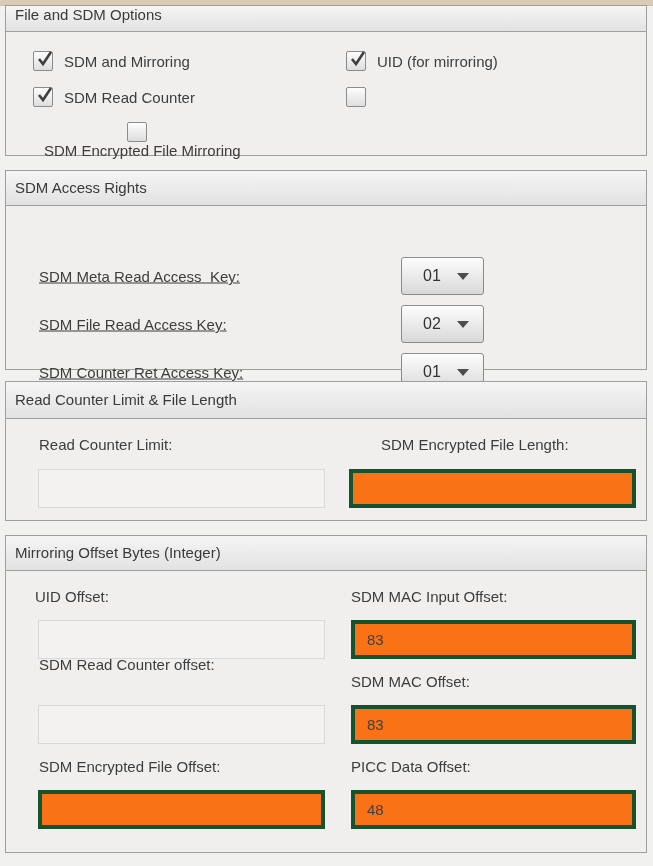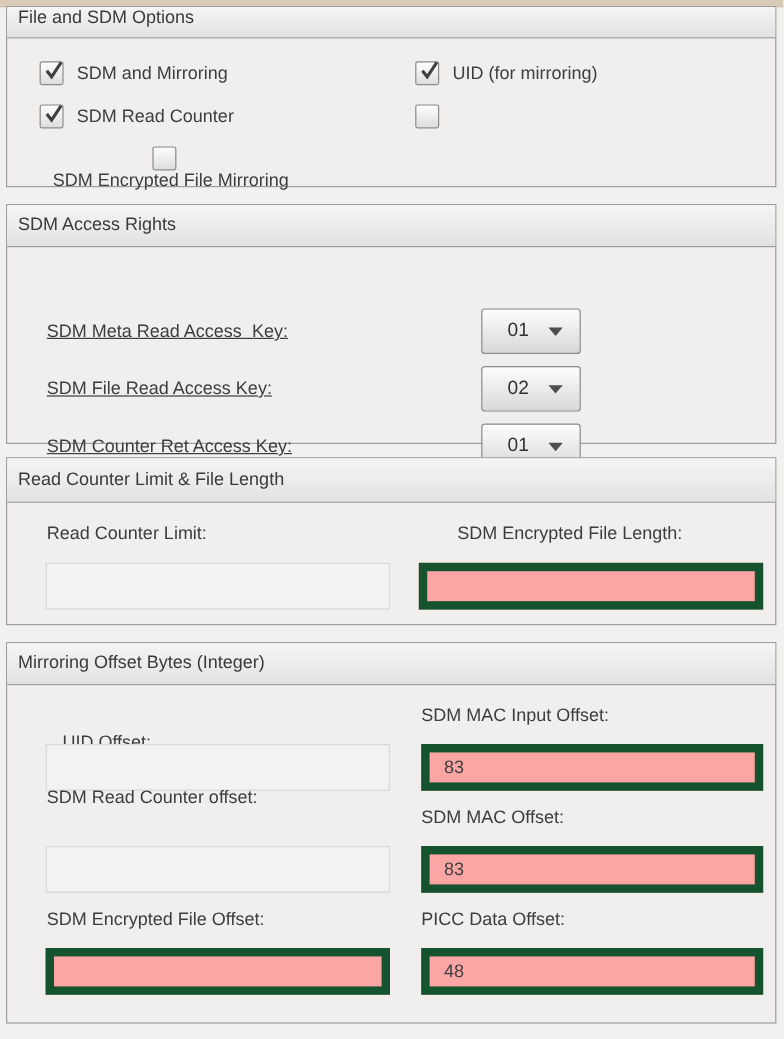--- a/index.html
+++ b/index.html
@@ -26,21 +26,21 @@
   .dd-row .label{position:absolute;left:33px;top:50%;transform:translateY(-50%);text-decoration:underline;}
   .dropdown{position:absolute;left:395px;top:0;width:83px;height:38px;box-sizing:border-box;
             border:1px solid #8a8a8a;border-radius:3px;background:linear-gradient(#fdfdfd,#d8d8d8);
             display:flex;align-items:center;cursor:default;}
   .dropdown .dd-value{margin-left:21px;font-size:16px;color:#333;}
   .dd-arrow{margin-left:auto;margin-right:14px;width:0;height:0;
             border-left:6px solid transparent;border-right:6px solid transparent;border-top:7px solid #4d4d4d;}
 
   
   .field-label{position:absolute;}
-  .textbox{position:absolute;height:39px;box-sizing:border-box;background:#fca5a5;border:7px solid #14532d;
+  .textbox{position:absolute;height:39px;box-sizing:border-box;background:#f97316;border:4px solid #14532d;
            font-family:"Liberation Sans","DejaVu Sans",sans-serif;font-size:15px;color:#404040;
            padding:0 0 0 12px;outline:none;}
   .textbox.disabled{background:#f3f2f1;border:1px solid #d8d8d8;}
 </style>
 </head>
 <body>
 
 <div class="screen">
   <div class="top-strip"></div>
 
@@ -130,21 +130,21 @@
 
     <span class="label field-label" style="left:343px;top:54px;margin-left:32px;">SDM Encrypted File Length:</span>
     <input class="textbox" style="left: 343px; top: 87px; width: 287px;" type="text" value="">
   </div>
 
   <div class="groupbox" style="top:535px;height:318px;">
     <div class="gb-header" style="height:34px;line-height:34px;">
       <span>Mirroring Offset Bytes (Integer)</span>
     </div>
 
-    <span class="label field-label" style="left:46px;top:52px;margin-top:22px;">UID Offset:</span>
+    <span class="label field-label" style="left:29px;top:52px;">UID Offset:</span>
     <input class="textbox disabled" style="left: 32px; top: 84px; width: 287px;" type="text" value="">
 
     <span class="label field-label" style="left:345px;top:52px;">SDM MAC Input Offset:</span>
     <input class="textbox" style="left: 345px; top: 84px; width: 285px;" type="text" value="83">
 
     <span class="label field-label" style="left:33px;top:120px;">SDM Read Counter offset:</span>
     <input class="textbox disabled" style="left: 32px; top: 169px; width: 287px;" type="text" value="">
 
     <span class="label field-label" style="left:345px;top:137px;">SDM MAC Offset:</span>
     <input class="textbox" style="left: 345px; top: 169px; width: 285px;" type="text" value="83">

